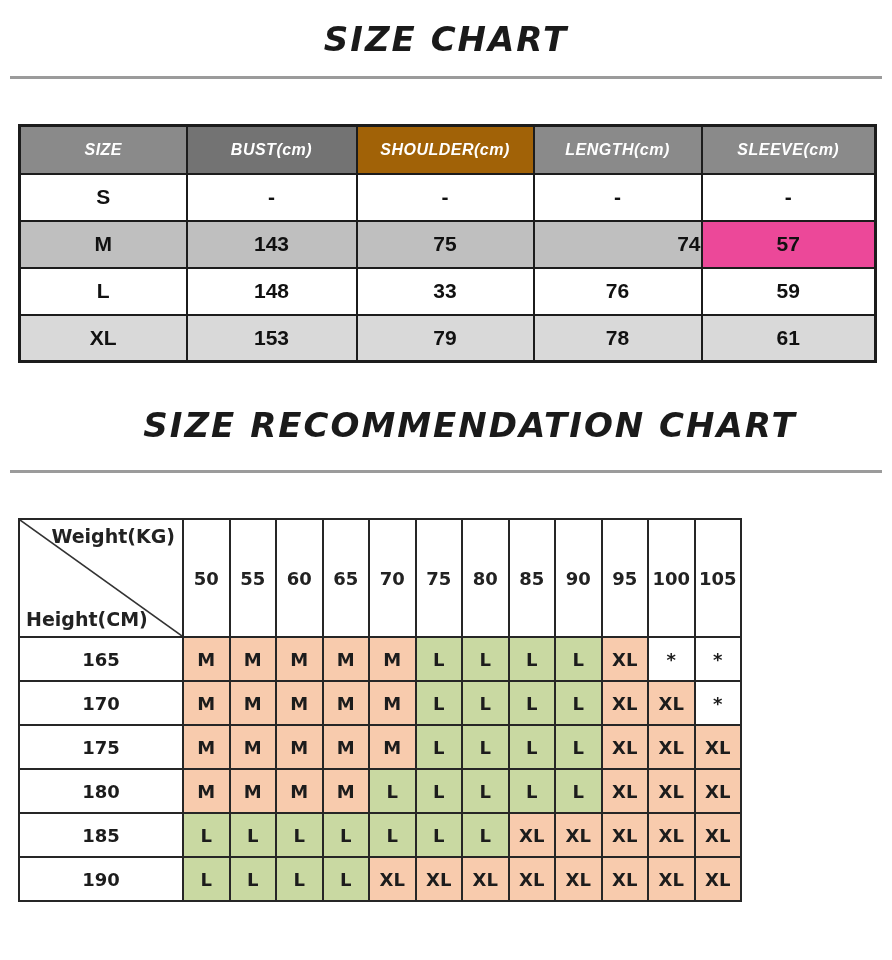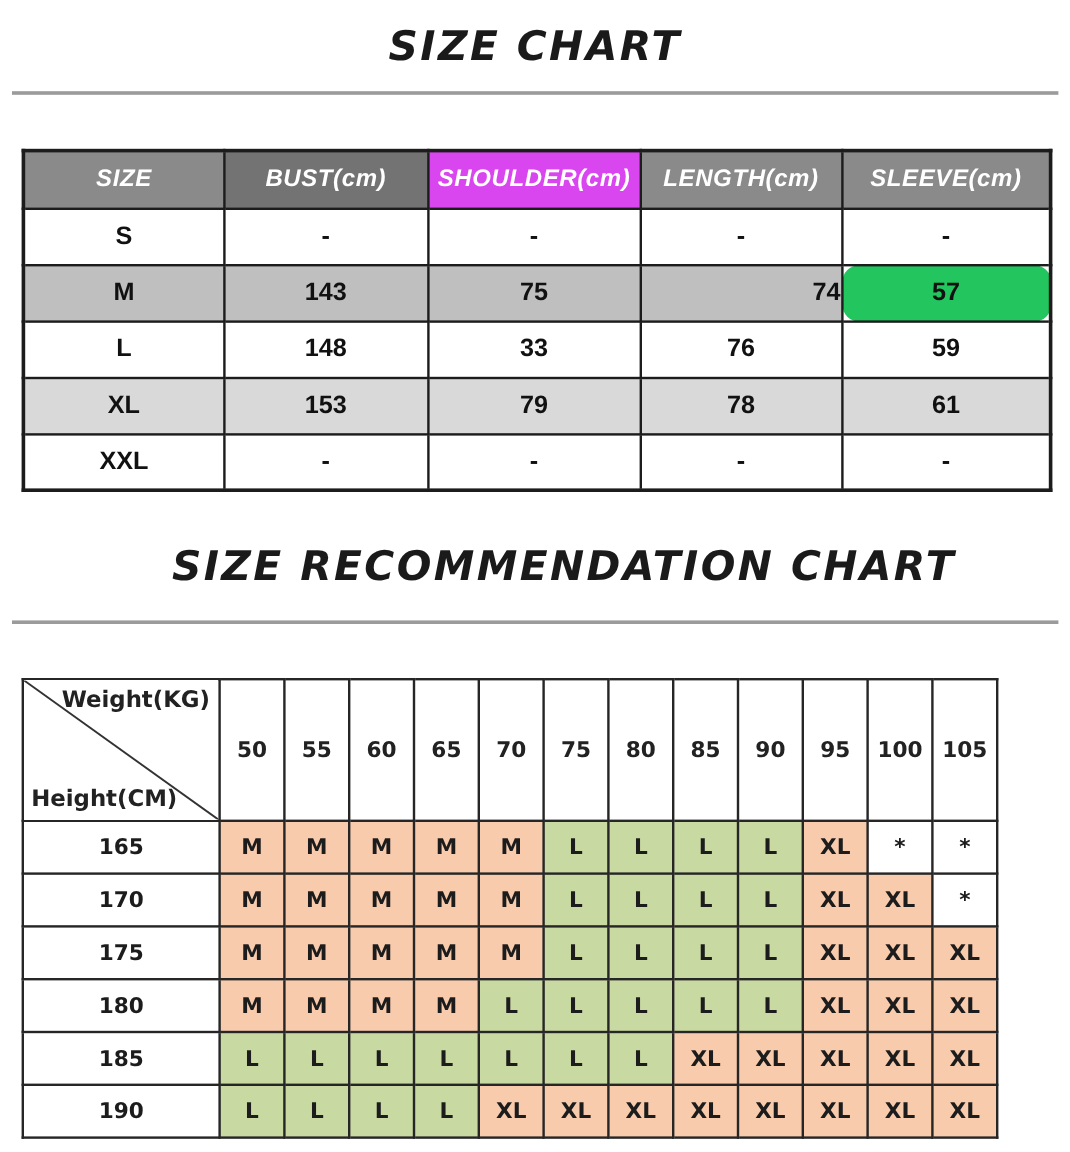--- a/index.html
+++ b/index.html
@@ -33,34 +33,34 @@
   }
   #hr-1 { margin-top: 15px; }
   #hr-2 { margin-top: 23px; }
   #title-2 { padding-top: 40px; margin-left: 48px; }
 
   
   table {
     border-collapse: collapse;
     table-layout: fixed;
     margin-left: 18px;
-    width: 814px;
+    width: 724px;
   }
   #size-table { margin-top: 45px; border: 3px solid #1c1c1c; }
   #size-table th, #size-table td {
     border: 2px solid #1c1c1c;
     text-align: center;
     padding: 0;
   }
   #size-table thead tr { height: 48px; }
   #size-table tbody tr { height: 47px; }
   #size-table th {
     font-style: italic;
     font-weight: bold;
-    font-size: 20px;
+    font-size: 16px;
     letter-spacing: 0.5px;
   }
   #size-table td {
     font-weight: bold;
     font-size: 21px;
     color: #111111;
   }
 
   
   #rec-table { margin-top: 45px; border: 2px solid #262626; }
@@ -114,60 +114,53 @@
     <col style="width:167px">
       <col style="width:170px">
       <col style="width:177px">
       <col style="width:168px">
       <col style="width:174px">
   </colgroup>
   <thead>
     <tr id="size-table-head">
         <th style="background: rgb(138, 138, 138); color: rgb(255, 255, 255);">SIZE</th>
         <th style="background: #737373; color: rgb(255, 255, 255);">BUST(cm)</th>
-        <th style="background: #d946ef; color: rgb(255, 255, 255); text-align: center;">SHOULDER(cm)</th>
+        <th style="background: #a16207; color: rgb(255, 255, 255); text-align: center;">SHOULDER(cm)</th>
         <th style="background: rgb(138, 138, 138); color: rgb(255, 255, 255);">LENGTH(cm)</th>
         <th style="background: rgb(138, 138, 138); color: rgb(255, 255, 255);">SLEEVE(cm)</th>
       </tr>
   </thead>
   <tbody id="size-table-body">
       <tr>
         <td style="background: rgb(255, 255, 255);">S</td>
         <td style="background: rgb(255, 255, 255);">-</td>
         <td style="background: rgb(255, 255, 255);">-</td>
         <td style="background: rgb(255, 255, 255);">-</td>
         <td style="background: rgb(255, 255, 255);">-</td>
       </tr>
       <tr>
         <td style="background: rgb(191, 191, 191);">M</td>
         <td style="background: rgb(191, 191, 191);">143</td>
         <td style="background: rgb(191, 191, 191);">75</td>
         <td style="background: rgb(191, 191, 191); text-align: right;">74</td>
-        <td style="background: #22c55e; border-radius: 14px;">57</td>
+        <td style="background: #ec4899;">57</td>
       </tr>
       <tr>
         <td style="background: rgb(255, 255, 255);">L</td>
         <td style="background: rgb(255, 255, 255);">148</td>
         <td style="background: rgb(255, 255, 255);">33</td>
         <td style="background: rgb(255, 255, 255);">76</td>
         <td style="background: rgb(255, 255, 255);">59</td>
       </tr>
       <tr>
         <td style="background: rgb(217, 217, 217);">XL</td>
         <td style="background: rgb(217, 217, 217);">153</td>
         <td style="background: rgb(217, 217, 217);">79</td>
         <td style="background: rgb(217, 217, 217);">78</td>
         <td style="background: rgb(217, 217, 217);">61</td>
-      </tr>
-      <tr>
-        <td style="background: rgb(255, 255, 255);">XXL</td>
-        <td style="background: rgb(255, 255, 255);">-</td>
-        <td style="background: rgb(255, 255, 255);">-</td>
-        <td style="background: rgb(255, 255, 255);">-</td>
-        <td style="background: rgb(255, 255, 255);">-</td>
       </tr>
     </tbody>
 </table>
 
 <h1 id="title-2" class="title">SIZE RECOMMENDATION CHART</h1>
 <div id="hr-2" class="hr"></div>
 
 <table id="rec-table">
   <colgroup id="rec-colgroup">
     <col style="width:164px">

